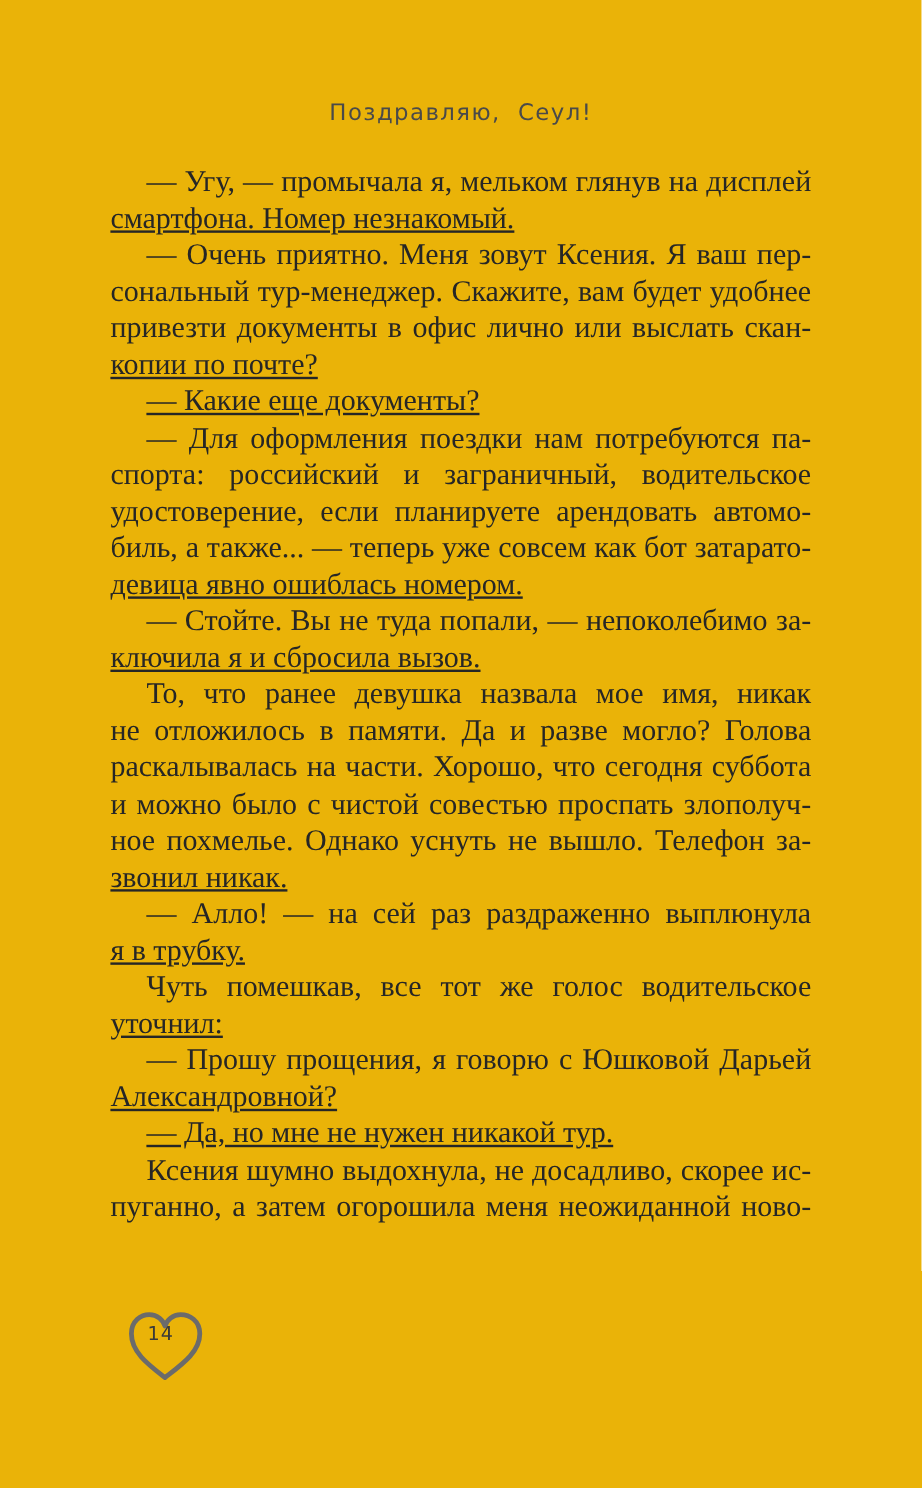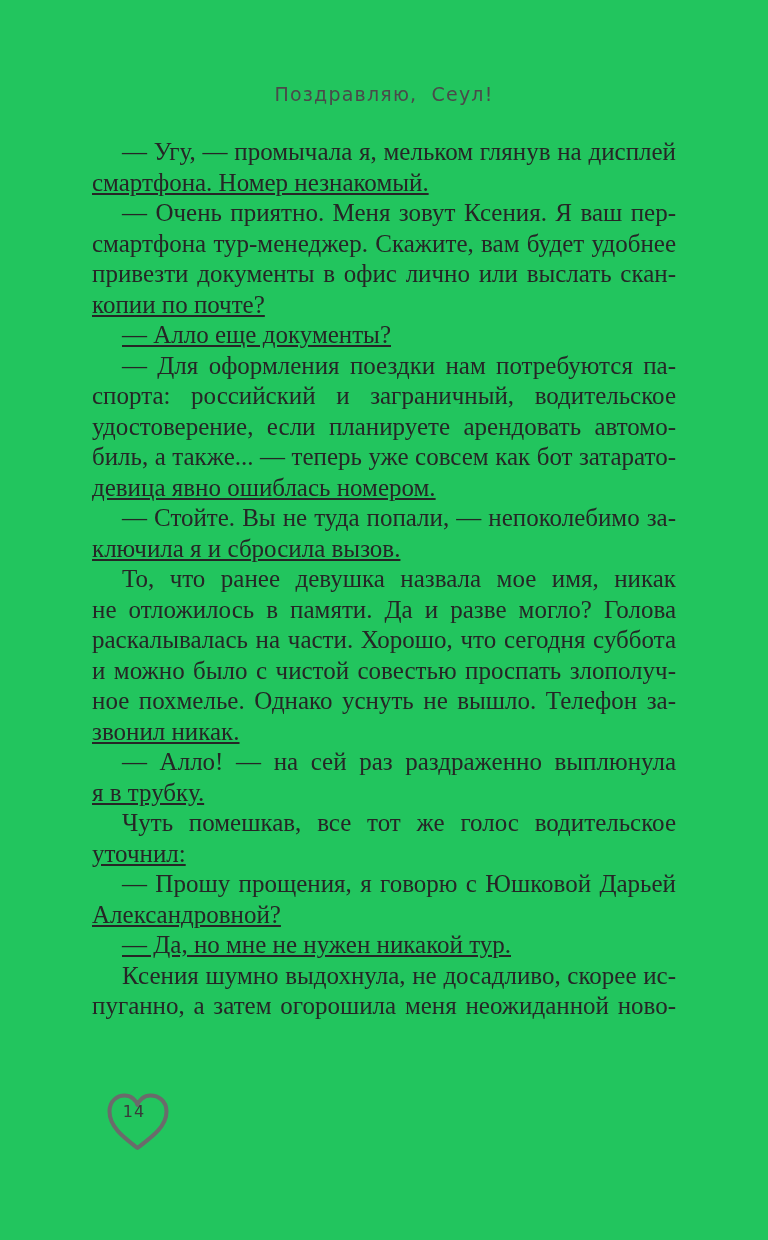--- a/index.html
+++ b/index.html
@@ -4,21 +4,21 @@
 <style>
   html, body {
     margin: 0;
     padding: 0;
     background: #ffffff;
   }
   .page {
     position: relative;
     width: 768px;
     height: 1240px;
-    background: #22c55e;
+    background: #eab308;
     overflow: hidden;
     font-family: "Liberation Serif", serif;
     color: #262626;
   }
   .running-header {
     position: absolute;
     top: 83px;
     left: 0;
     width: 100%;
     text-align: center;
@@ -73,24 +73,24 @@
 <body>
 
 <div class="page">
 
   <div class="running-header">Поздравляю, Сеул!</div>
 
   <div class="text-block">
       <div class="line indent">— Угу, — промычала я, мельком глянув на дисплей</div>
       <div class="line last">смартфона. Номер незнакомый.</div>
       <div class="line indent">— Очень приятно. Меня зовут Ксения. Я ваш пер-</div>
-      <div class="line">смартфона тур-менеджер. Скажите, вам будет удобнее</div>
+      <div class="line">сональный тур-менеджер. Скажите, вам будет удобнее</div>
       <div class="line">привезти документы в офис лично или выслать скан-</div>
       <div class="line last">копии по почте?</div>
-      <div class="line indent last">— Алло еще документы?</div>
+      <div class="line indent last">— Какие еще документы?</div>
       <div class="line indent">— Для оформления поездки нам потребуются па-</div>
       <div class="line">спорта: российский и заграничный, водительское</div>
       <div class="line">удостоверение, если планируете арендовать автомо-</div>
       <div class="line">биль, а также... — теперь уже совсем как бот затарато-</div>
       <div class="line last">девица явно ошиблась номером.</div>
       <div class="line indent">— Стойте. Вы не туда попали, — непоколебимо за-</div>
       <div class="line last">ключила я и сбросила вызов.</div>
       <div class="line indent">То, что ранее девушка назвала мое имя, никак</div>
       <div class="line">не отложилось в памяти. Да и разве могло? Голова</div>
       <div class="line">раскалывалась на части. Хорошо, что сегодня суббота</div>

